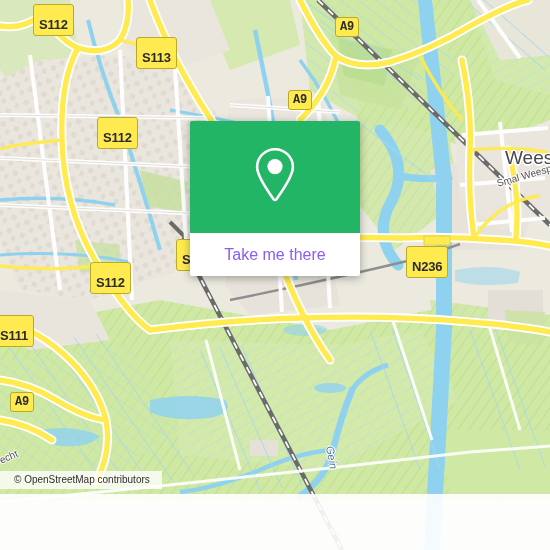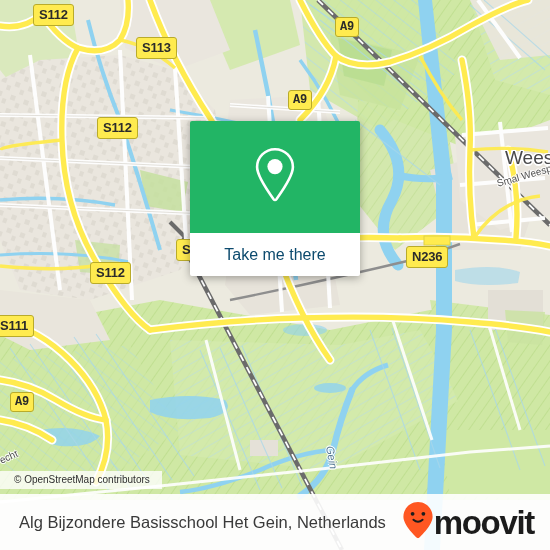--- a/index.html
+++ b/index.html
@@ -51,21 +51,21 @@
   
   .shield {
     position: absolute;
     background: #ffeb4f;
     border: 1.5px solid #b9ab2a;
     border-radius: 3px;
     color: #2b2b2b;
     font-size: 13px;
     font-weight: bold;
     line-height: 1;
-    padding: 3px 5px 4px 5px;
+    padding: 13px 5px 4px 5px;
     letter-spacing: -0.2px;
     white-space: nowrap;
   }
   .shield.sm { font-size: 12px; padding: 2.5px 4px 3.5px 4px; font-family: Liberation Mono, monospace; }
 
   
   #card {
     position: absolute;
     left: 190px; top: 121px;
     width: 170px;
@@ -77,21 +77,21 @@
     background: #22b565;
     border-radius: 2px 2px 0 0;
     display: flex; align-items: center; justify-content: center;
   }
   #card-btn {
     height: 43px;
     background: #ffffff;
     border-radius: 0 0 2px 2px;
     display: flex; align-items: center; justify-content: center;
     font-size: 16px;
-    color: #0c4a6e;
+    color: #8b5cf6;
     cursor: pointer;
   }
   #card-tail {
     position: absolute;
     left: 50%; top: 155px;
     margin-left: -13px;
     width: 0; height: 0;
     border-left: 13px solid transparent;
     border-right: 13px solid transparent;
     border-top: 17px solid #ffffff;
@@ -364,27 +364,15 @@
         </svg>
       </span>
     </div>
     <div id="card-btn">Take me there</div>
   </div>
   <div id="card-tail"></div>
 
   <div id="attrib">© OpenStreetMap contributors</div>
 
   <div id="footer">
-    <div id="footer-title">Alg Bijzondere Basisschool Het Gein, Netherlands</div>
-    <div id="brand">
-      <span>
-        <svg width="30" height="37" viewBox="0 0 30 37" aria-hidden="true">
-          <path d="M15 0.6 C6.9 0.6 0.4 7.1 0.4 15.2 C0.4 23.0 11.0 33.6 13.9 36.3 C14.5 36.9 15.5 36.9 16.1 36.3 C19.0 33.6 29.6 23.0 29.6 15.2 C29.6 7.1 23.1 0.6 15 0.6 Z" fill="#ff5722"></path>
-          <circle cx="9.6" cy="12.3" r="1.9" fill="#1c1c1c"></circle>
-          <circle cx="20.4" cy="12.3" r="1.9" fill="#1c1c1c"></circle>
-          <path d="M10.4 18.2 Q15 22.4 19.6 18.2" fill="none" stroke="#1c1c1c" stroke-width="1.9" stroke-linecap="round"></path>
-        </svg>
-      </span>
-      <span id="brand-word">moovit</span>
-    </div>
   </div>
 
 </div>
 
 </body></html>

